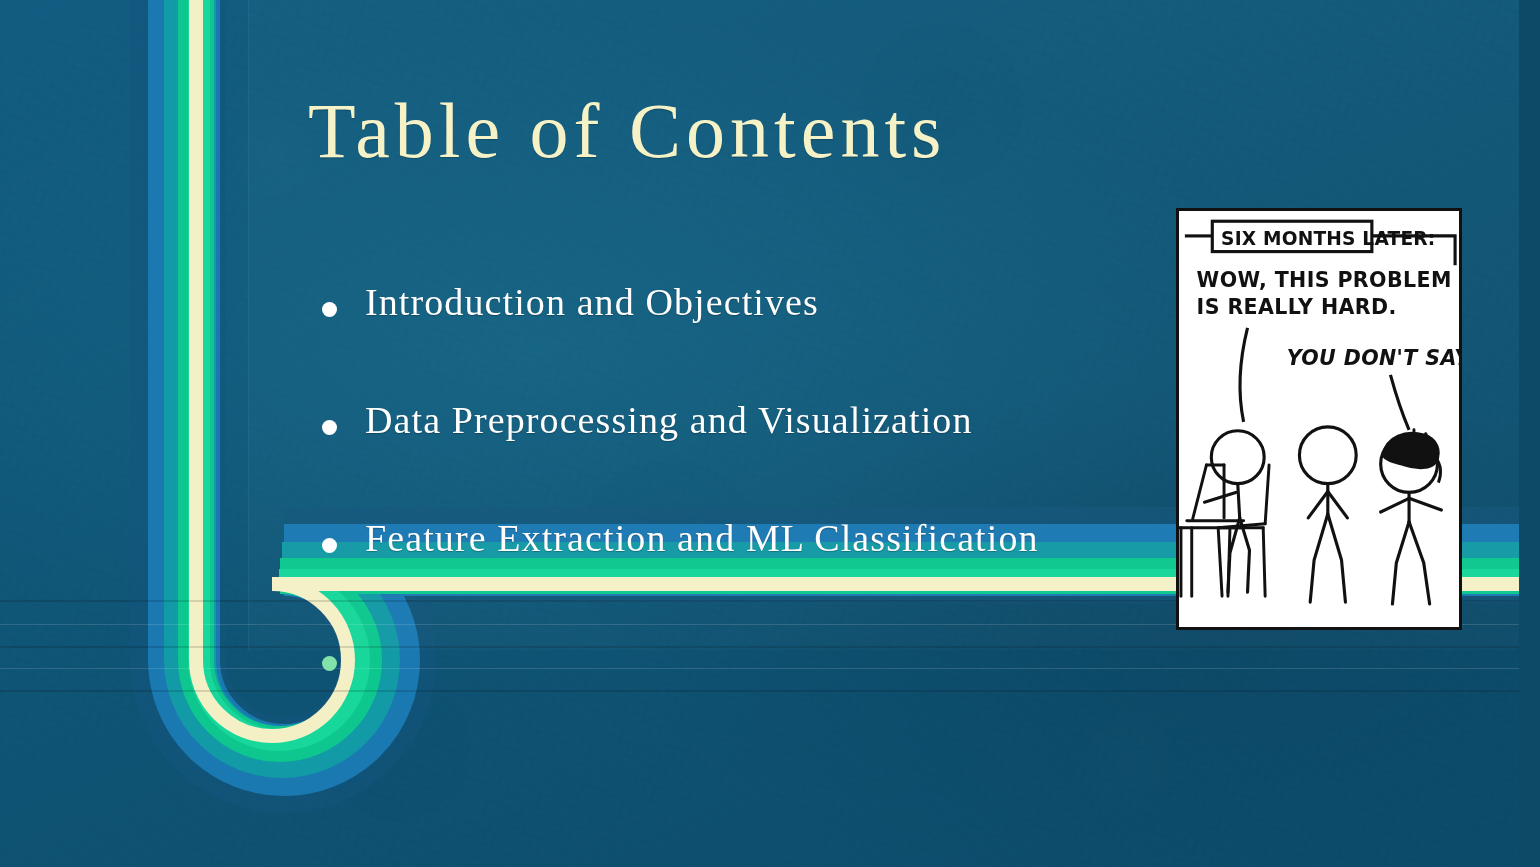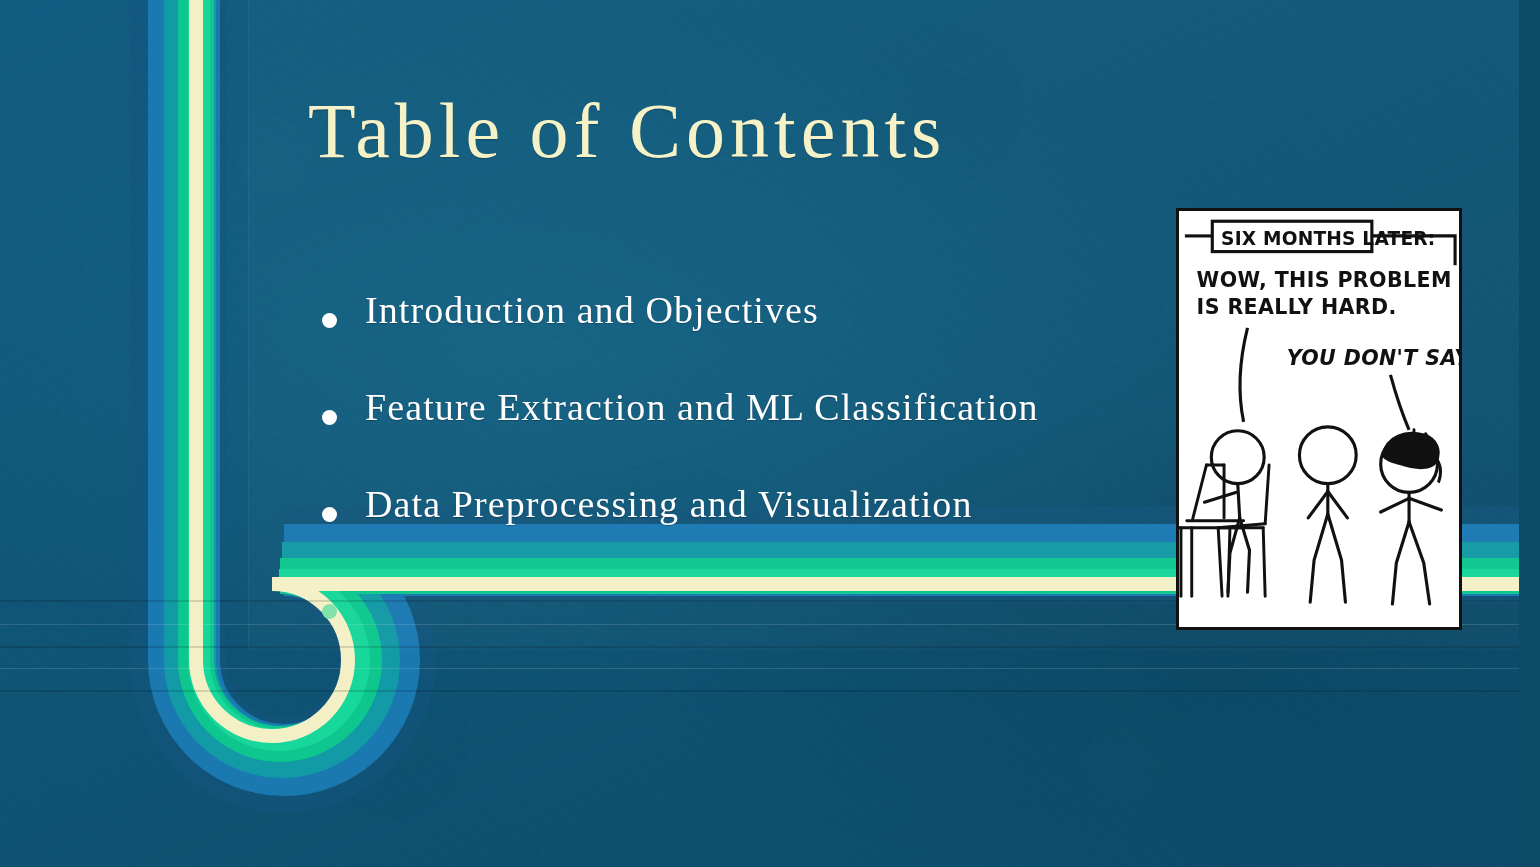--- a/index.html
+++ b/index.html
@@ -83,22 +83,23 @@
 
   
   .bullets {
     position: absolute;
     left: 322px;
     top: 262px;
     width: 820px;
   }
   .bullet-row {
     display: flex;
-    align-items: center;
+    align-items: flex-start;
     height: 97px;
+    margin-top: 21px;
   }
   .bullet-dot {
     flex: none;
     width: 15px;
     height: 15px;
     border-radius: 50%;
     margin-top: 19px;
     margin-right: 28px;
     background: #ffffff;
   }
@@ -183,26 +184,26 @@
 
   <div class="bullets">
 
     <div class="bullet-row">
       <span class="bullet-dot"></span>
       <span class="bullet-text">Introduction and Objectives</span>
     </div>
 
     <div class="bullet-row">
       <span class="bullet-dot"></span>
+      <span class="bullet-text">Data Preprocessing and Visualization</span>
+    </div>
+
+    <div class="bullet-row">
+      <span class="bullet-dot"></span>
       <span class="bullet-text">Feature Extraction and ML Classification</span>
-    </div>
-
-    <div class="bullet-row">
-      <span class="bullet-dot"></span>
-      <span class="bullet-text">Data Preprocessing and Visualization</span>
     </div>
 
     <div class="bullet-row accent">
       <span class="bullet-dot"></span>
     </div>
 
   </div>
 
   <div class="comic">
     <svg viewBox="0 0 286 422">

